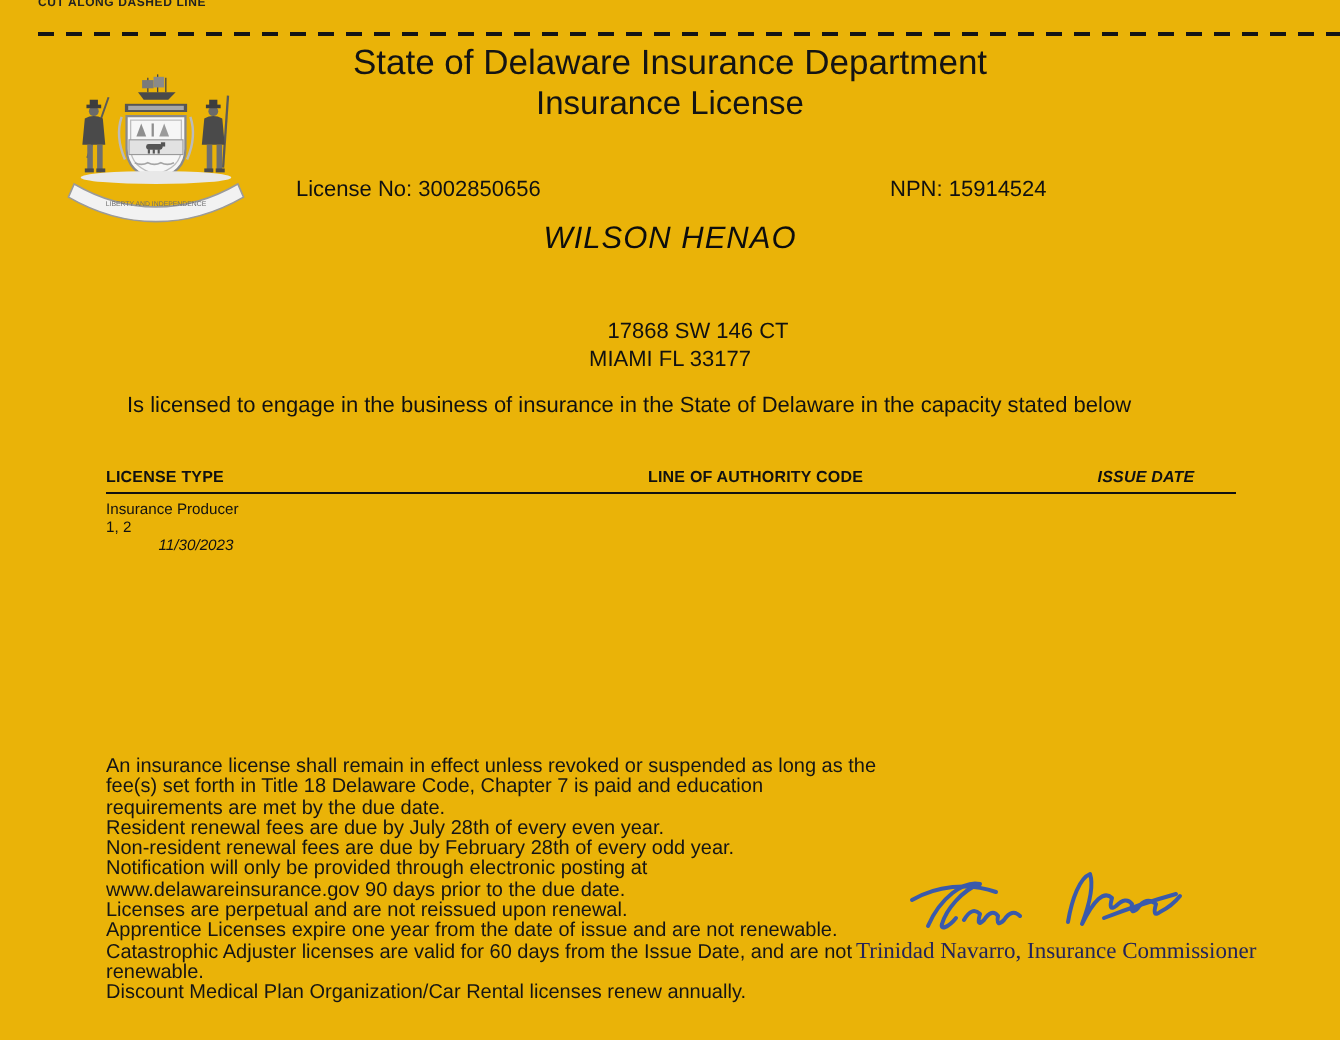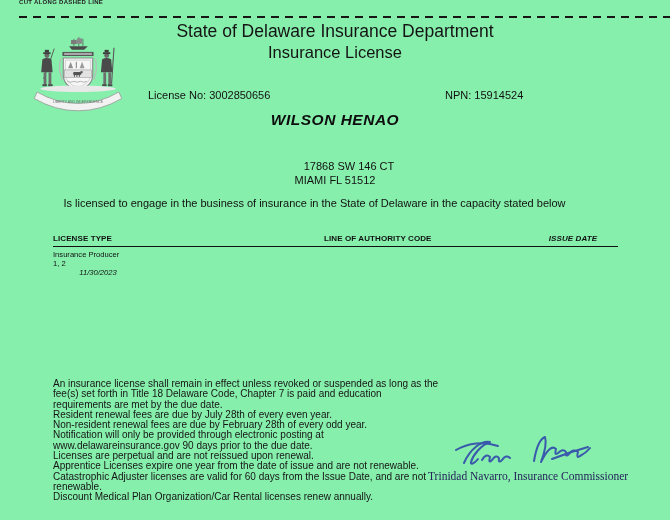--- a/index.html
+++ b/index.html
@@ -1,37 +1,37 @@
 <!DOCTYPE html>
 <html><head>
 <meta charset="utf-8">
 <style>
   * { margin:0; padding:0; box-sizing:border-box; }
   html,body { background:#fff; }
   .doc {
-    position:relative; width:670px; height:520px; background:#86efac;
+    position:relative; width:670px; height:520px; background:#eab308;
     overflow:hidden; font-family:"Liberation Sans", sans-serif; color:#111;
   }
   .cut-label {
     position:absolute; left:19px; top:-1px;
     font-size:6px; font-weight:bold; letter-spacing:.3px; color:#222;
   }
   .dash-line {
     position:absolute; left:19px; top:16px; width:651px; height:2px;
     background:repeating-linear-gradient(to right,#151515 0 8px,transparent 8px 14px);
   }
   .title-1 { position:absolute; left:0; top:21px; width:670px; text-align:center; font-size:17.5px; color:#141414; }
   .title-2 { position:absolute; left:0; top:43px; width:670px; text-align:center; font-size:16.5px; color:#141414; }
   .seal { position:absolute; left:33px; top:36px; width:90px; height:76px; }
   .lic-row { position:absolute; left:0; top:89px; width:670px; font-size:11px; }
   .lic-no  { position:absolute; left:148px; top:0; white-space:nowrap; }
   .npn     { position:absolute; left:445px; top:0; white-space:nowrap; }
   .holder-name {
     position:absolute; left:0; top:111px; width:670px; text-align:center;
-    font-size:15.5px; font-weight:bold; font-style:italic; letter-spacing:.5px; color:#0d0d0d;
+    font-size:15.5px; font-weight:normal; font-style:italic; letter-spacing:.5px; color:#0d0d0d;
   }
   .addr1 { position:absolute; left:0; top:160px; width:670px; text-align:center; font-size:11px;padding-left:28px; }
   .addr2 { position:absolute; left:0; top:174px; width:670px; text-align:center; font-size:11px; }
   .capacity { position:absolute; left:0; top:197px; width:629px; text-align:center; font-size:11px; }
   .table { position:absolute; left:53px; top:234px; width:565px; }
   .thead {
     display:flex; font-size:8px; font-weight:bold; letter-spacing:.1px;
     border-bottom:1.5px solid #111; padding-bottom:2.5px;gap:37px;
   }
   .trow { display:flex; font-size:7.6px; padding-top:3px;flex-direction:column; }
@@ -126,21 +126,21 @@
       <span>3002850656</span>
     </span>
     <span class="npn">
       <span>NPN:</span>
       <span>15914524</span>
     </span>
   </div>
 
   <div class="holder-name">WILSON HENAO</div>
   <div class="addr1">17868 SW 146 CT</div>
-  <div class="addr2">MIAMI FL 51512</div>
+  <div class="addr2">MIAMI FL 33177</div>
 
   <div class="capacity">Is licensed to engage in the business of insurance in the State of Delaware in the capacity stated below</div>
 
   <div class="table">
     <div class="thead">
       <div class="c1">LICENSE TYPE</div>
       <div class="c2">LINE OF AUTHORITY CODE</div>
       <div class="c3">ISSUE DATE</div>
     </div>
     <div class="trow">

